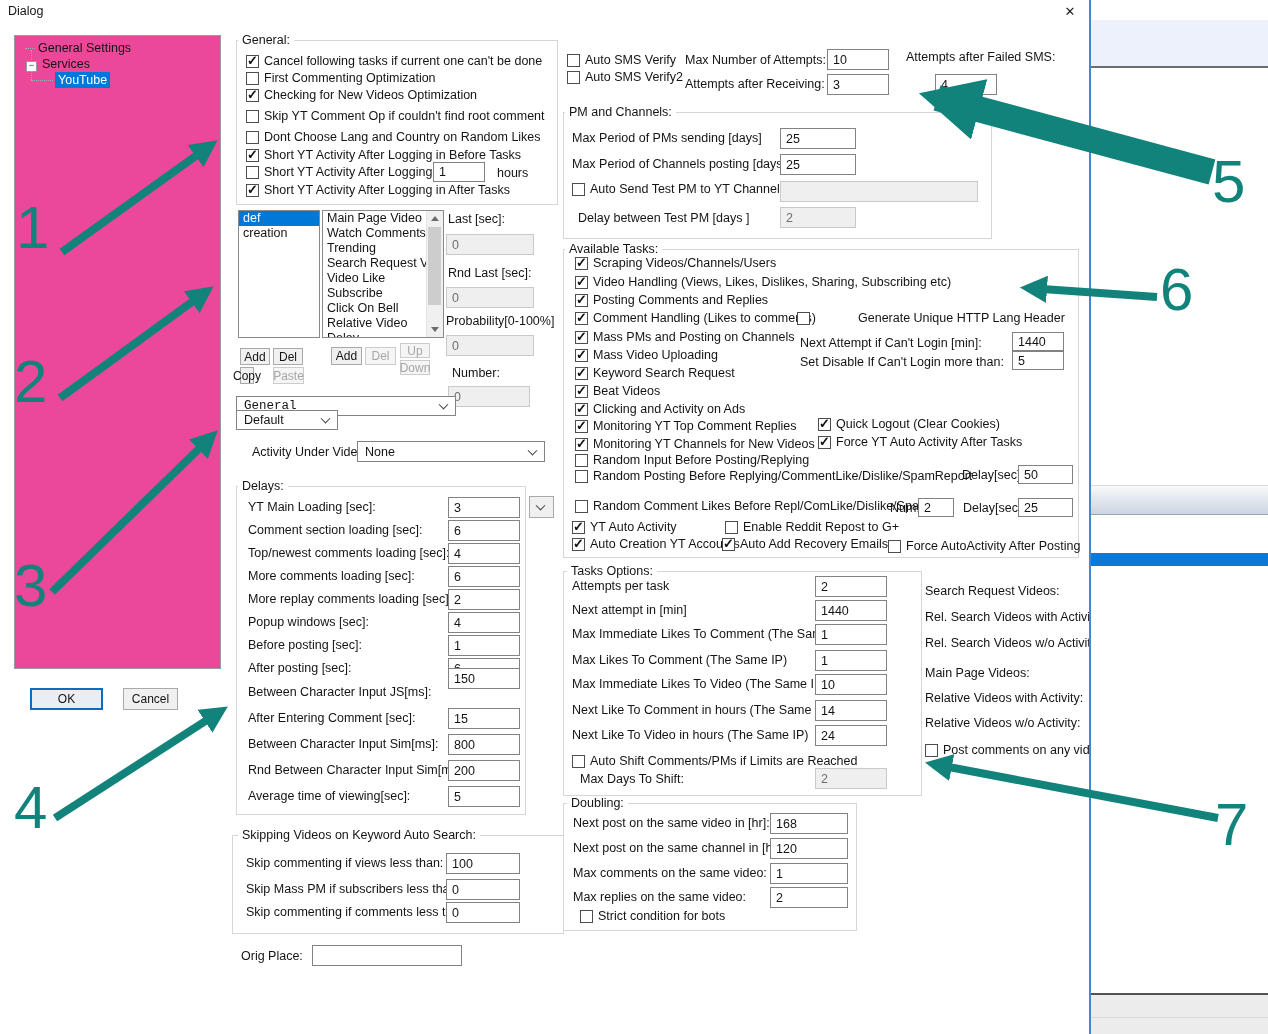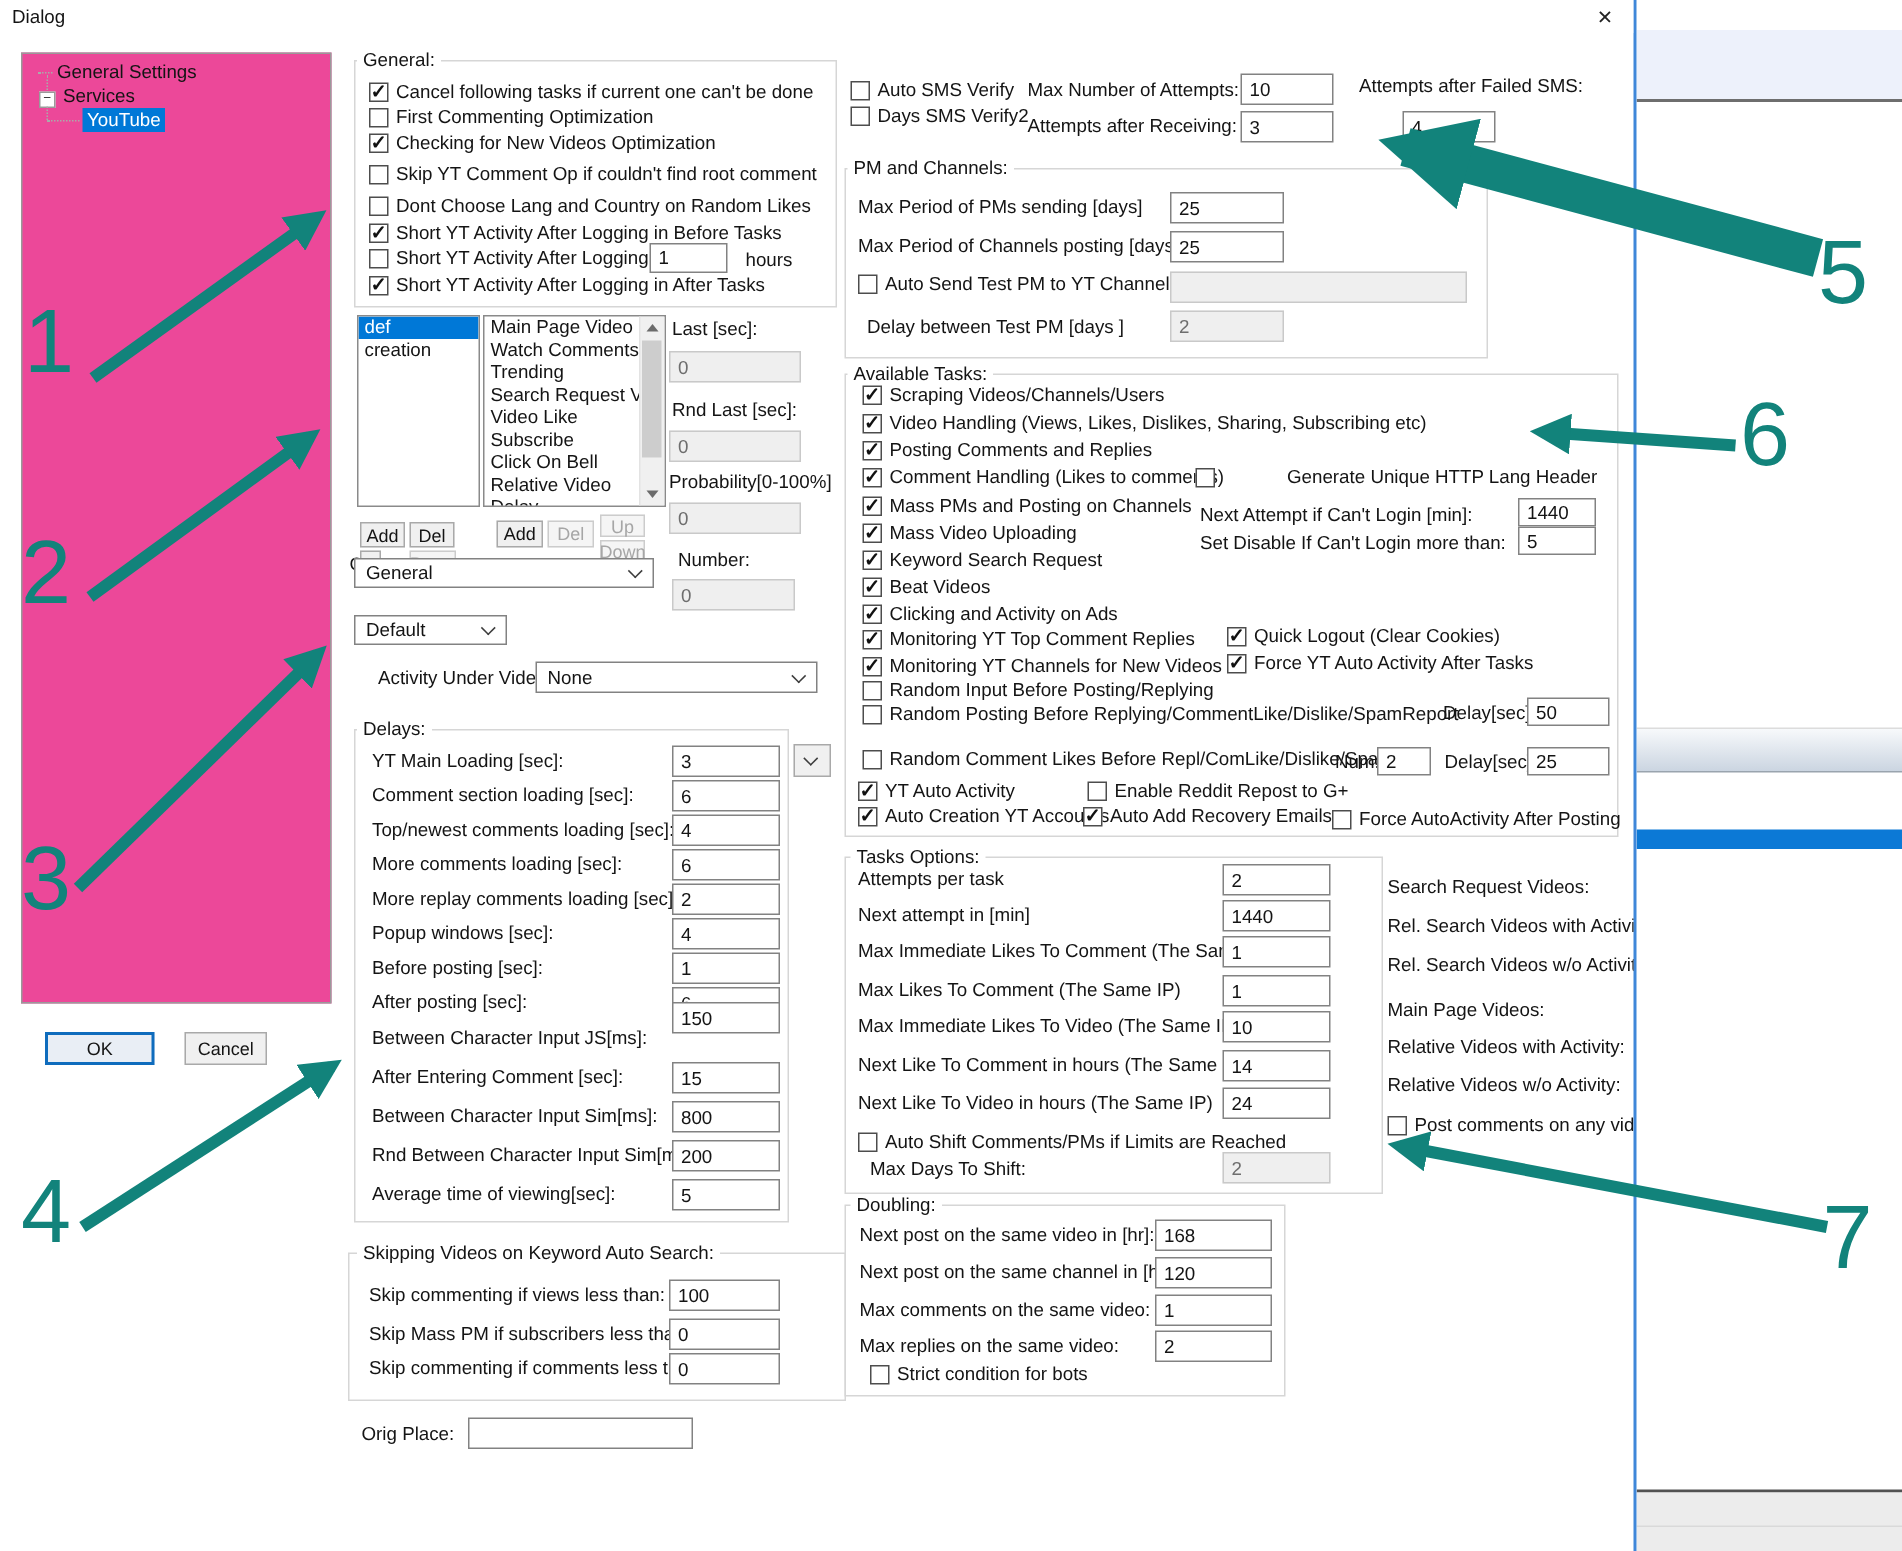--- a/index.html
+++ b/index.html
@@ -147,21 +147,21 @@
 
     <div class="btn" style="left:240px;top:348px;width:30px;height:17px;">Add</div>
     <div class="btn" style="left:273px;top:348px;width:30px;height:17px;">Del</div>
     <div class="btn" style="left:240px;top:367px;width:14px;height:17px;">Copy</div>
     <div class="btn dis" style="left:273px;top:367px;width:31px;height:17px;">Paste</div>
     <div class="btn" style="left:331px;top:347px;width:31px;height:18px;">Add</div>
     <div class="btn dis" style="left:365px;top:347px;width:31px;height:18px;">Del</div>
     <div class="btn dis" style="left:400px;top:343px;width:30px;height:15px;">Up</div>
     <div class="btn dis" style="left:400px;top:360px;width:30px;height:15px;">Down</div>
 
-    <div class="combo" style="left:236px;top:372px;width:200px;height:20px;">
+    <div class="combo" style="left:236px;top:396px;width:220px;height:20px;font-family:Liberation Mono, monospace;">
         <span>General</span>
         <span class="chev"></span>
       </div>
     <div class="combo" style="left:236px;top:410px;width:102px;height:20px;">
         <span>Default</span>
         <span class="chev"></span>
       </div>
     <span class="albl" style="left:252px;top:445px;">Activity Under Video:</span>
     <div class="combo" style="left:357px;top:441px;width:188px;height:21px;">
         <span>None</span>
@@ -211,21 +211,21 @@
 
     <span class="albl" style="left:241px;top:949px;">Orig Place:</span>
     <input class="txt" style="left: 312px; top: 945px; width: 150px;" value="">
 
     <div class="row" style="left:567px;top:53px;">
         <span class="cb" data-checked="false"></span>
         <span>Auto SMS Verify</span>
       </div>
     <div class="row" style="left:567px;top:70px;">
         <span class="cb" data-checked="false"></span>
-        <span>Days SMS Verify2</span>
+        <span>Auto SMS Verify2</span>
       </div>
     <span class="albl" style="left:685px;top:53px;">Max Number of Attempts:</span>
     <input class="txt" style="left: 827px; top: 49px; width: 62px;" value="10">
     <span class="albl" style="left:906px;top:50px;">Attempts after Failed SMS:</span>
     <span class="albl" style="left:685px;top:77px;">Attempts after Receiving:</span>
     <input class="txt" style="left: 827px; top: 74px; width: 62px;" value="3">
     <input class="txt" style="left: 935px; top: 74px; width: 62px;" value="4">
 
     <div class="grp" style="left:563px;top:112px;width:427px;height:125px;"></div>
     <span class="cap" style="left:565px;top:105px;">PM and Channels:</span>

